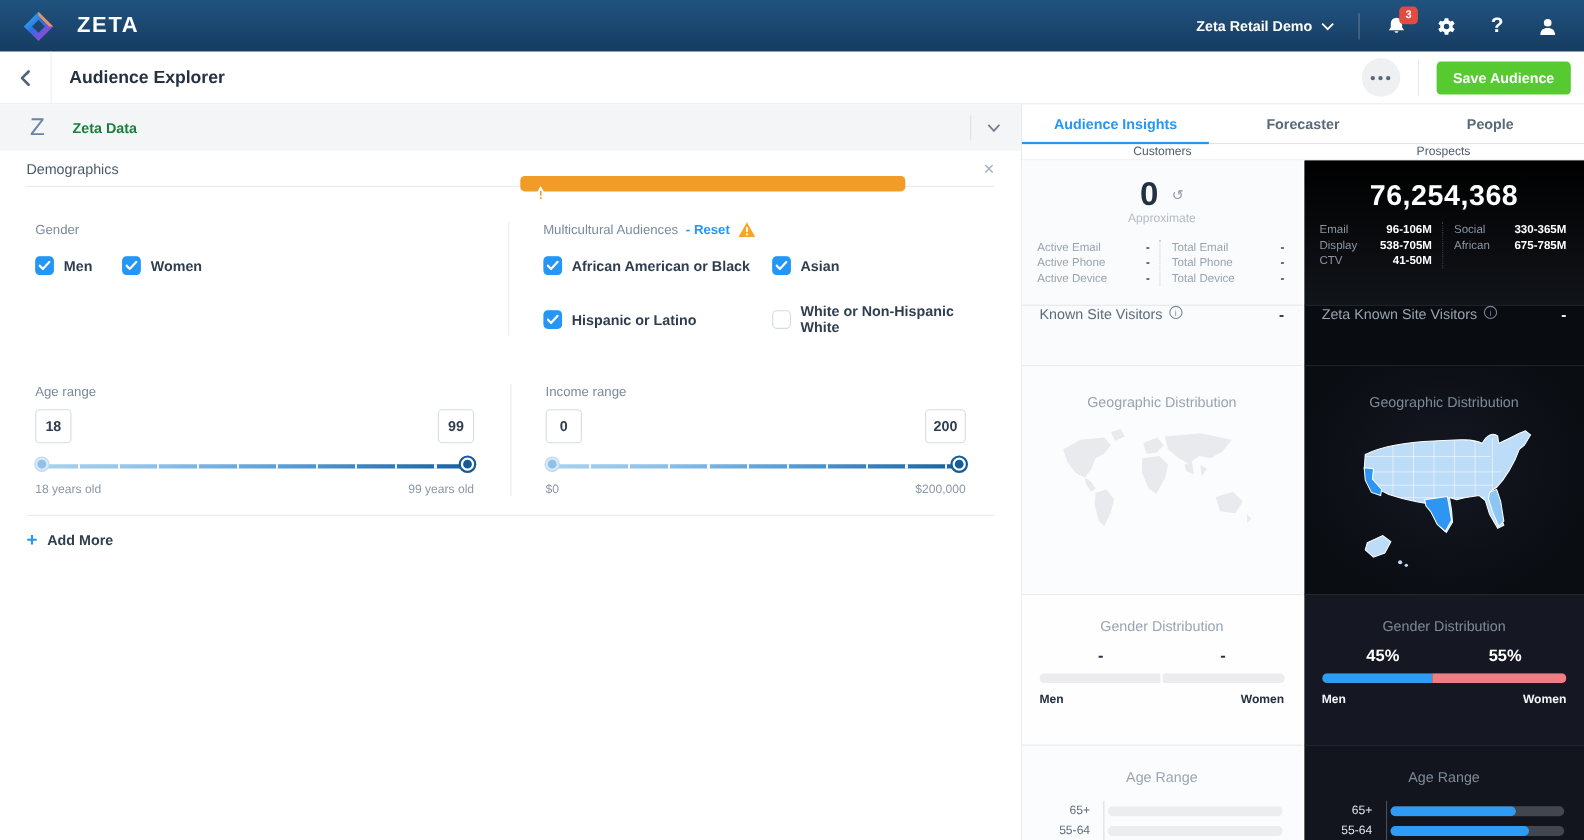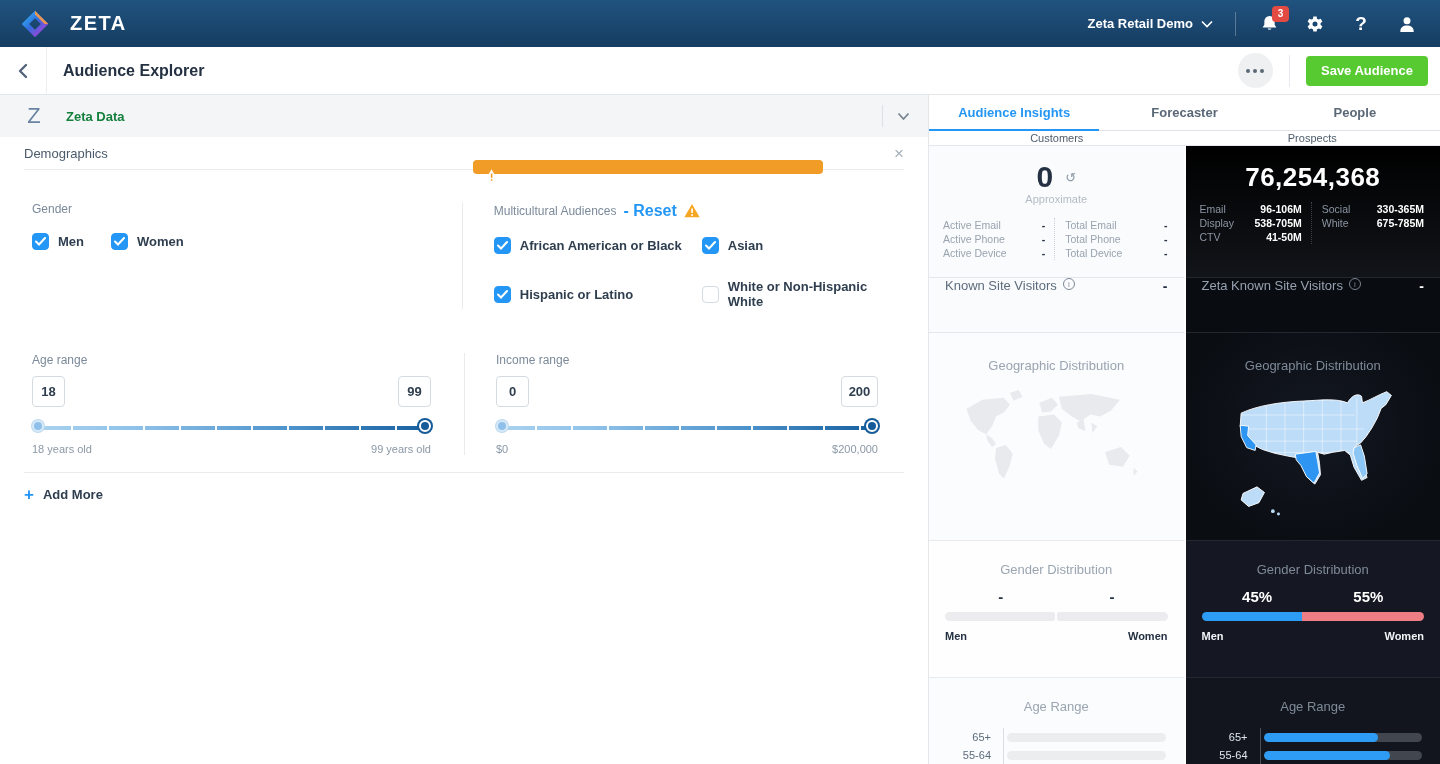--- a/index.html
+++ b/index.html
@@ -44,21 +44,21 @@
   .demo-close{font-size:17px;color:#a6b0ba;cursor:pointer;line-height:1;}
 
   .warning-banner{position:absolute;left:473px;top:23px;width:350px;background:#f09c27;border-radius:4px;padding:7px 12px 7px 36px;color:#fff;font-size:11px;font-weight:600;line-height:14px;z-index:5;}
   .warning-banner svg{position:absolute;left:11px;top:9px;}
 
   .filters{display:flex;margin-top:32px;}
   .col-gender{width:441px;border-right:1px solid #e9ecef;padding-left:8px;min-height:93px;}
   .col-multi{padding-left:31px;}
   .small-label{font-size:12px;color:#7b8a9a;}
   .multi-head{display:flex;align-items:center;gap:7px;}
-  .reset-link{font-size:16px;font-weight:600;color:#2496f5;cursor:pointer;}
+  .reset-link{font-size:12px;font-weight:600;color:#2496f5;cursor:pointer;}
   .cb-row{display:flex;margin-top:17px;}
   .cb{display:flex;align-items:center;gap:9px;font-size:13px;font-weight:600;color:#2f3e4f;cursor:pointer;}
   .cbx{width:17px;height:17px;border-radius:4px;border:1px solid #d4dae0;background:#fff;display:flex;align-items:center;justify-content:center;flex:none;}
   .cbx svg{display:none;}
   .cbx.on{background:#2496f5;border-color:#2496f5;}
   .cbx.on svg{display:block;}
   .gender-gap{margin-left:27px;}
   .multi-grid{display:grid;grid-template-columns:208px auto;row-gap:25px;margin-top:17px;}
 
   .ranges{display:flex;margin-top:44px;}
@@ -492,21 +492,21 @@
                   <span class="lbl">CTV</span>
                   <span class="val">41-50M</span>
                 </div>
             </div>
             <div class="stats-col second">
               <div class="stat">
                   <span class="lbl">Social</span>
                   <span class="val">330-365M</span>
                 </div>
               <div class="stat">
-                  <span class="lbl">White</span>
+                  <span class="lbl">African</span>
                   <span class="val">675-785M</span>
                 </div>
             </div>
           </div>
         </div>
 
         <div class="sec-ksv">
           <span>Zeta Known Site Visitors</span>
           <i class="info-icon">i</i>
           <span class="ksv-val">-</span>

